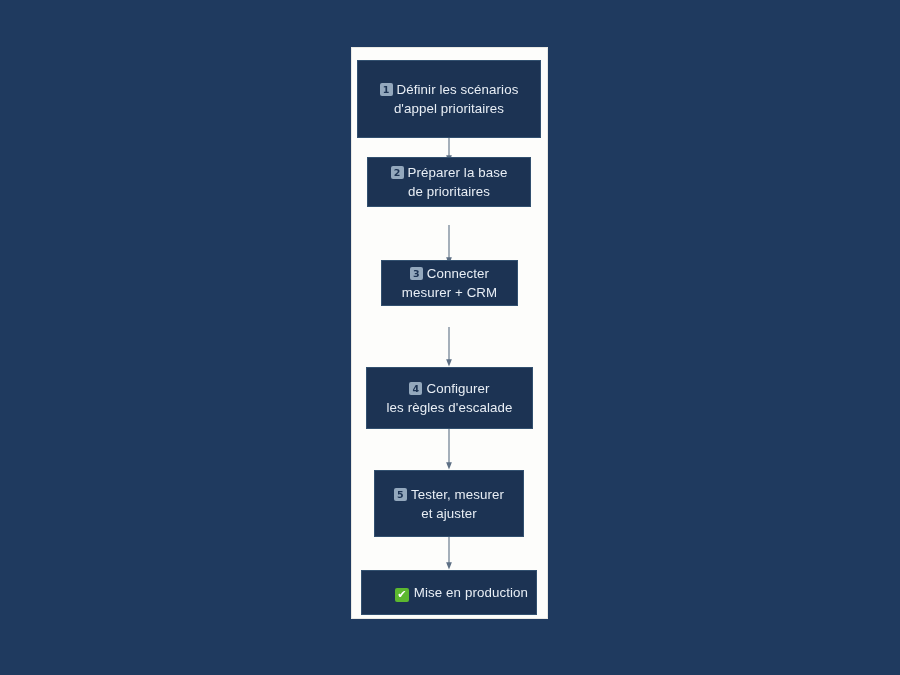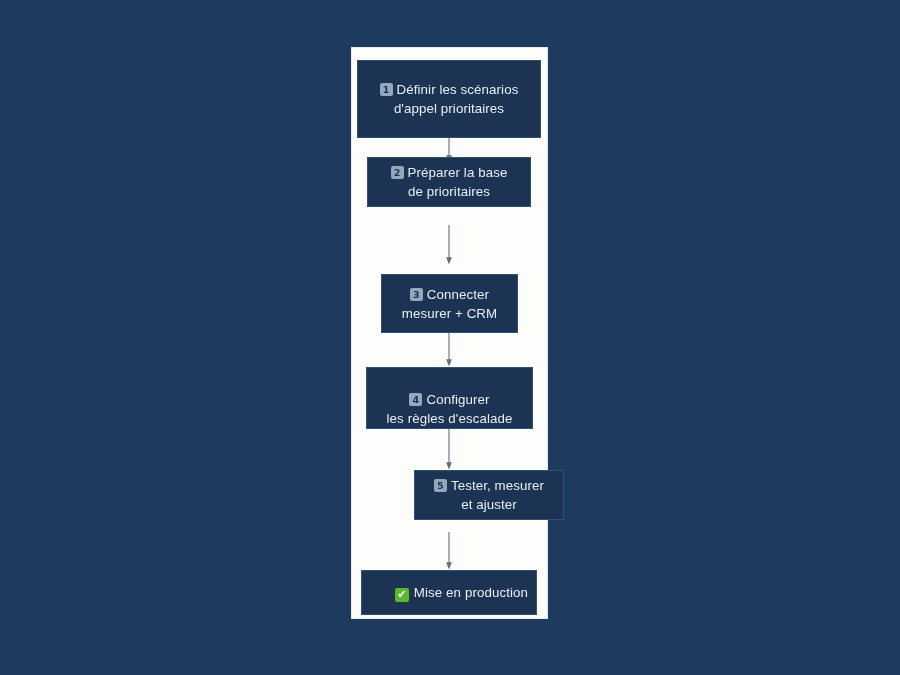--- a/index.html
+++ b/index.html
@@ -126,27 +126,27 @@
       </g>
   </svg>
 
   <div id="flow">
       <div class="node" style="left: 357px; top: 60px; width: 184px; height: 78px;">
         <div class="inner"><span class="badge">1</span><span>Définir les scénarios</span><br><span>d'appel prioritaires</span></div>
       </div>
       <div class="node" style="left: 367px; top: 157px; width: 164px; height: 50px;">
         <div class="inner"><span class="badge">2</span><span>Préparer la base</span><br><span>de prioritaires</span></div>
       </div>
-      <div class="node" style="left: 381px; top: 274px; width: 137px; height: 59px;">
+      <div class="node" style="left: 381px; top: 260px; width: 137px; height: 46px;">
         <div class="inner"><span class="badge">3</span><span>Connecter</span><br><span>mesurer + CRM</span></div>
       </div>
-      <div class="node" style="left: 366px; top: 367px; width: 167px; height: 62px; align-items: flex-end;">
+      <div class="node" style="left: 366px; top: 367px; width: 167px; height: 62px;">
         <div class="inner"><span class="badge">4</span><span>Configurer</span><br><span>les règles d'escalade</span></div>
       </div>
-      <div class="node" style="left: 374px; top: 470px; width: 150px; height: 50px; margin-left: 40px;">
+      <div class="node" style="left: 374px; top: 470px; width: 150px; height: 67px;">
         <div class="inner"><span class="badge">5</span><span>Tester, mesurer</span><br><span>et ajuster</span></div>
       </div>
       <div class="node" style="left: 361px; top: 570px; width: 176px; height: 45px; justify-content: flex-end;">
         <div class="inner"><span class="check">✔</span><span>Mise en production</span></div>
       </div>
     </div>
 
 </div>
 
 </body></html>

